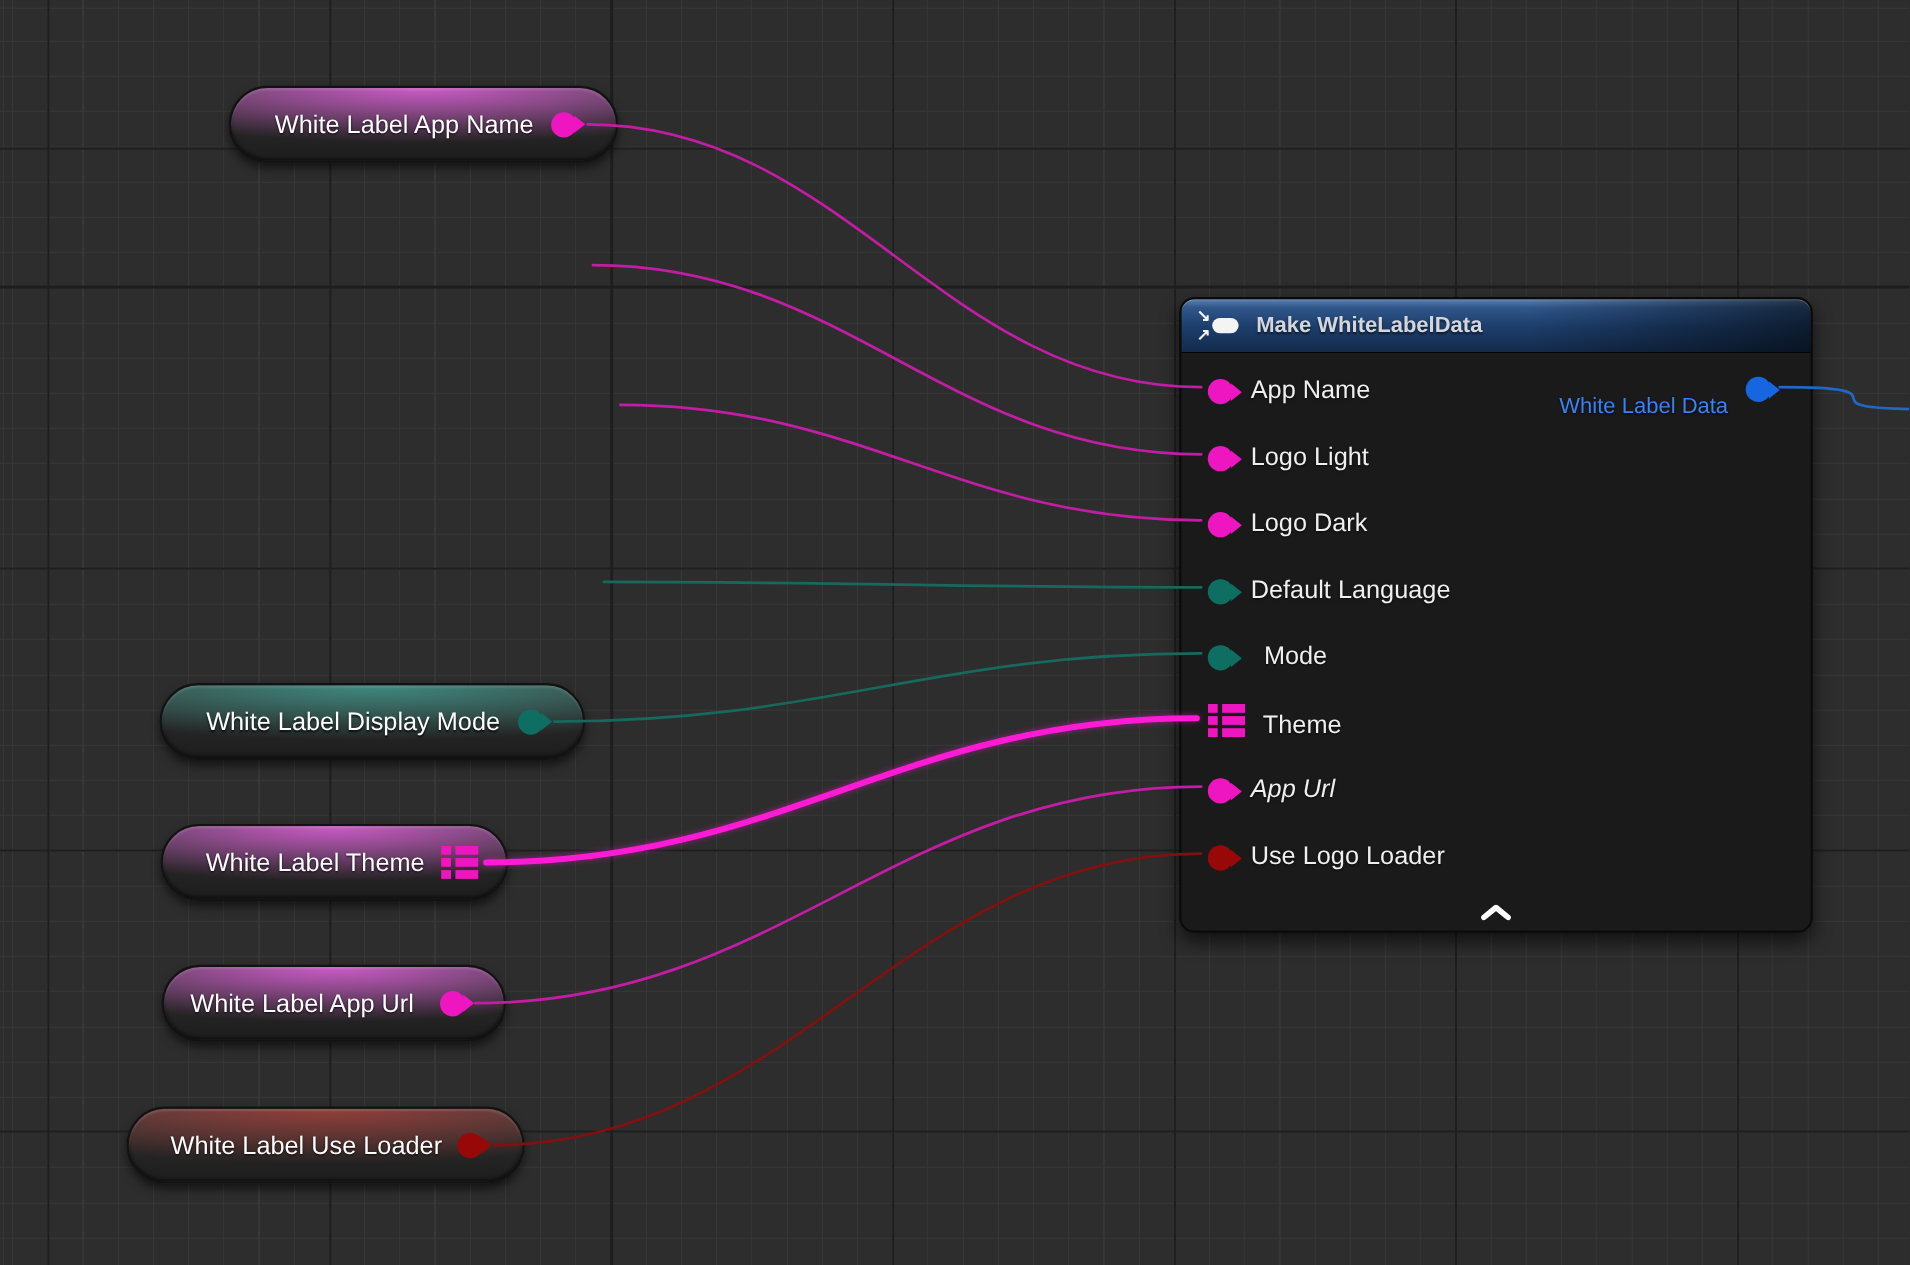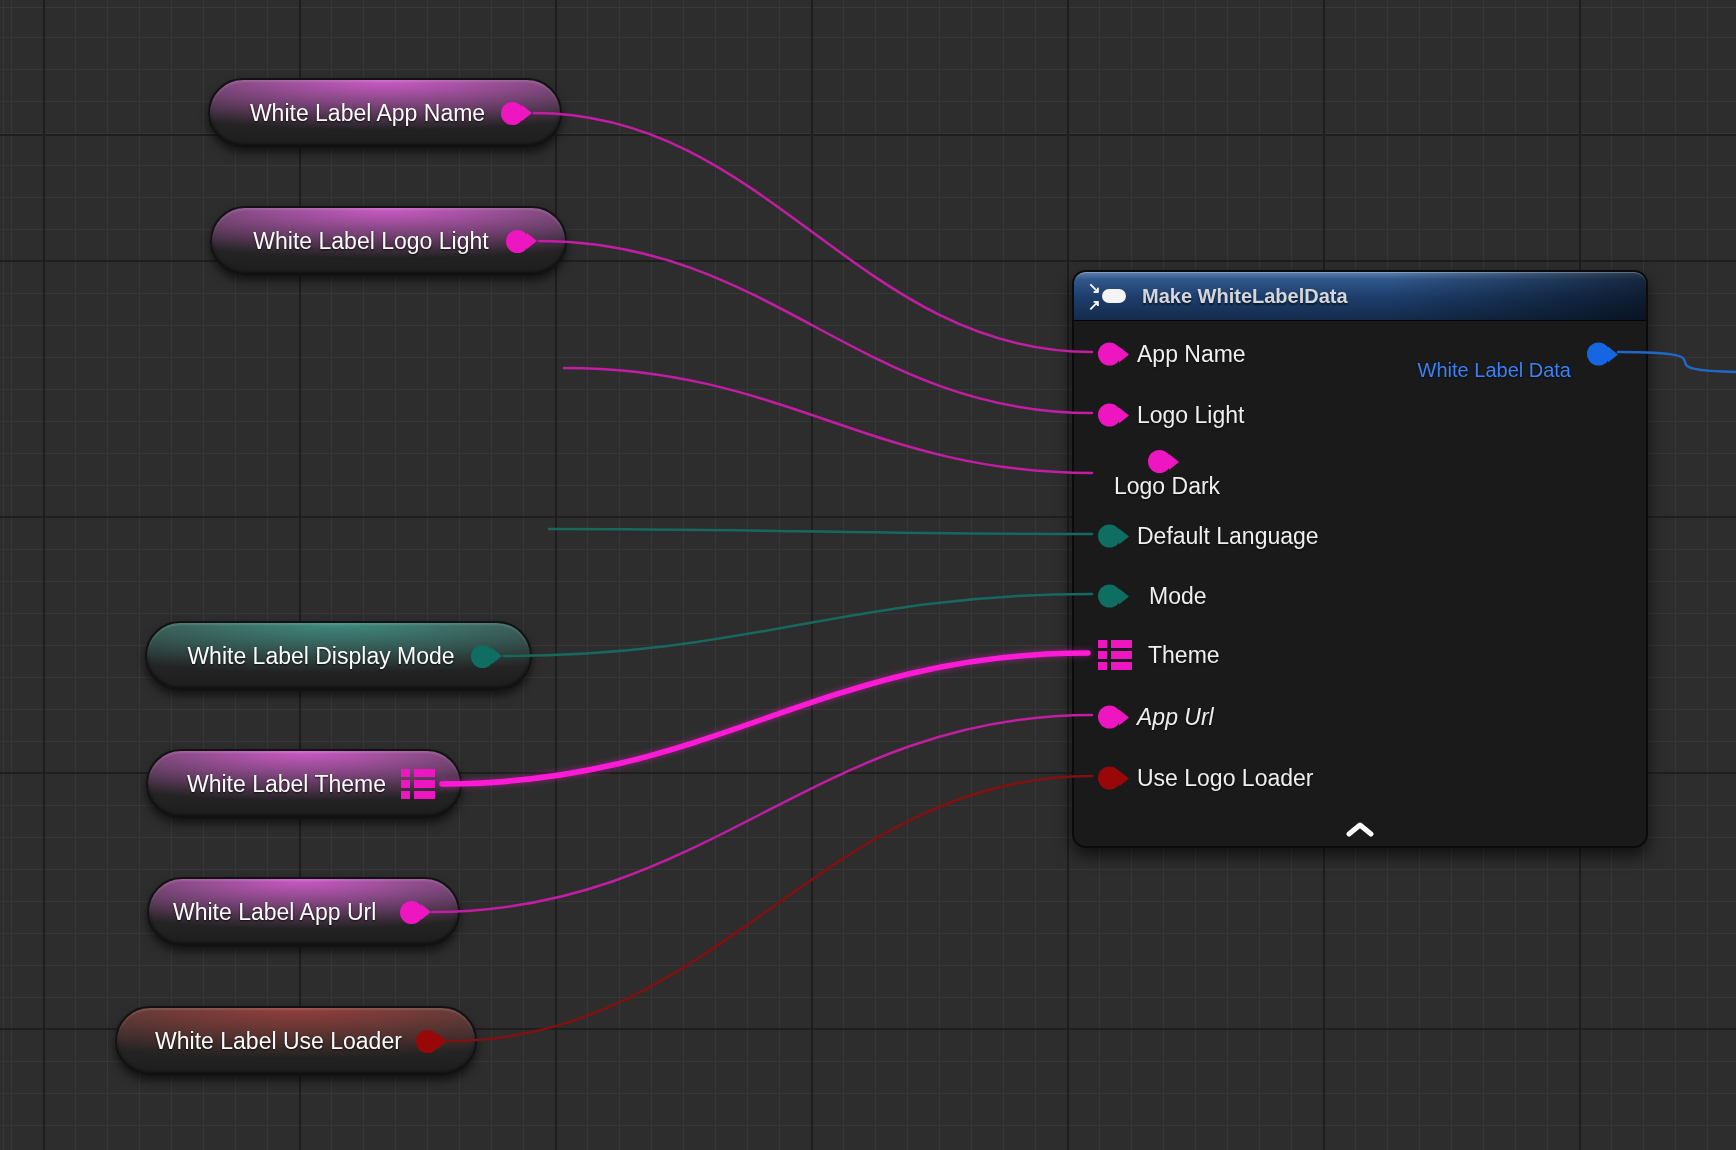--- a/index.html
+++ b/index.html
@@ -46,21 +46,21 @@
     box-shadow:inset 0 1px 0 rgba(255,255,255,.25), 0 1px 0 rgba(0,0,0,.8);
     display:flex;align-items:center;padding-left:14px;box-sizing:border-box;
   }
   .make-title{color:#d3d7dc;font-size:20px;font-weight:bold;margin-left:12px;
     text-shadow:0 2px 2px rgba(0,0,0,.6);white-space:nowrap;}
   .struct-icon{position:relative;width:42px;height:32px;flex:none;}
   .struct-icon .arr{position:absolute;color:#f2f2f2;font-size:15px;font-weight:bold;left:0;line-height:1;}
   .struct-icon .arr.tl{top:0px;}
   .struct-icon .arr.bl{bottom:0px;}
   .struct-icon .pill{position:absolute;right:4px;top:9px;width:24px;height:14px;border-radius:8px;background:#f4f4f4;}
-  .pin-row{position:absolute;left:24px;display:flex;align-items:center;transform:translateY(-50%);}
+  .pin-row{position:absolute;left:24px;display:flex;align-items:flex-end;transform:translateY(-50%);}
   .pin-row .pin-label{margin-left:16px;color:#efefef;font-size:23px;white-space:nowrap;
     text-shadow:0 1px 2px rgba(0,0,0,.7);}
   .out-row{position:absolute;display:flex;align-items:center;transform:translateY(-50%);}
   .out-row .pin-label{margin-right:16px;color:#3b82f6;font-size:20px;white-space:nowrap;
     text-shadow:0 1px 2px rgba(0,0,0,.7);margin-top:32px;}
   .collapse-btn{position:absolute;bottom:6px;left:50%;transform:translateX(-50%);
     width:34px;height:22px;display:flex;align-items:center;justify-content:center;cursor:pointer;}
   
   .wire-layer{position:absolute;left:0;top:0;z-index:5;pointer-events:none;}
   .wire-thick{filter:drop-shadow(0 0 3px rgba(255,27,214,.45));}
@@ -82,21 +82,21 @@
       </div>
       <div id="make-pins">
           <div class="pin-row" style="top: 82px;">
             <span class="pin" style="--c: #ee16c0;"></span>
             <span class="pin-label">App Name</span>
           </div>
           <div class="pin-row" style="top: 143px;">
             <span class="pin" style="--c: #ee16c0;"></span>
             <span class="pin-label">Logo Light</span>
           </div>
-          <div class="pin-row" style="top: 203px; flex-direction: column;">
+          <div class="pin-row" style="top: 203px;">
             <span class="pin" style="--c: #ee16c0;"></span>
             <span class="pin-label">Logo Dark</span>
           </div>
           <div class="pin-row" style="top: 264px;">
             <span class="pin" style="--c: #0f6e62;"></span>
             <span class="pin-label">Default Language</span>
           </div>
           <div class="pin-row" style="top: 324px; gap: 12px;">
             <span class="pin" style="--c: #0f6e62;"></span>
             <span class="pin-label">Mode</span>
@@ -128,24 +128,20 @@
       <div class="collapse-btn">
         <svg width="28" height="15" viewBox="0 0 28 15">
           <polyline points="3,12 14,3 25,12" fill="none" stroke="#ffffff" stroke-width="5" stroke-linecap="round" stroke-linejoin="round"></polyline>
         </svg>
       </div>
     </div>
   <div class="getter-node" style="left: 208px; top: 78px; width: 354px; height: 70px; --bloom: rgba(211,92,206,0.95);">
         <span class="getter-label">White Label App Name</span>
         <span class="pin" style="--c: #ee16c0;"></span>
       </div>
-      <div class="getter-node" style="left: 210px; top: 206px; width: 357px; height: 70px; --bloom: rgba(211,92,206,0.95);">
-        <span class="getter-label">White Label Logo Light</span>
-        <span class="pin" style="--c: #ee16c0;"></span>
-      </div>
       <div class="getter-node" style="left: 145px; top: 621px; width: 387px; height: 70px; --bloom: rgba(62,148,136,0.88);">
         <span class="getter-label">White Label Display Mode</span>
         <span class="pin" style="--c: #0f6e62;"></span>
       </div>
       <div class="getter-node" style="left: 146px; top: 749px; width: 316px; height: 70px; --bloom: rgba(211,92,206,0.95);">
         <span class="getter-label">White Label Theme</span>
         <svg width="34" height="34" viewBox="0 0 34 34" class="pin-map">
           <rect x="0" y="2" width="9" height="8" fill="#ee16c0"></rect>
           <rect x="13" y="2" width="21" height="8" fill="#ee16c0"></rect>
           <rect x="0" y="13" width="9" height="8" fill="#ee16c0"></rect>

